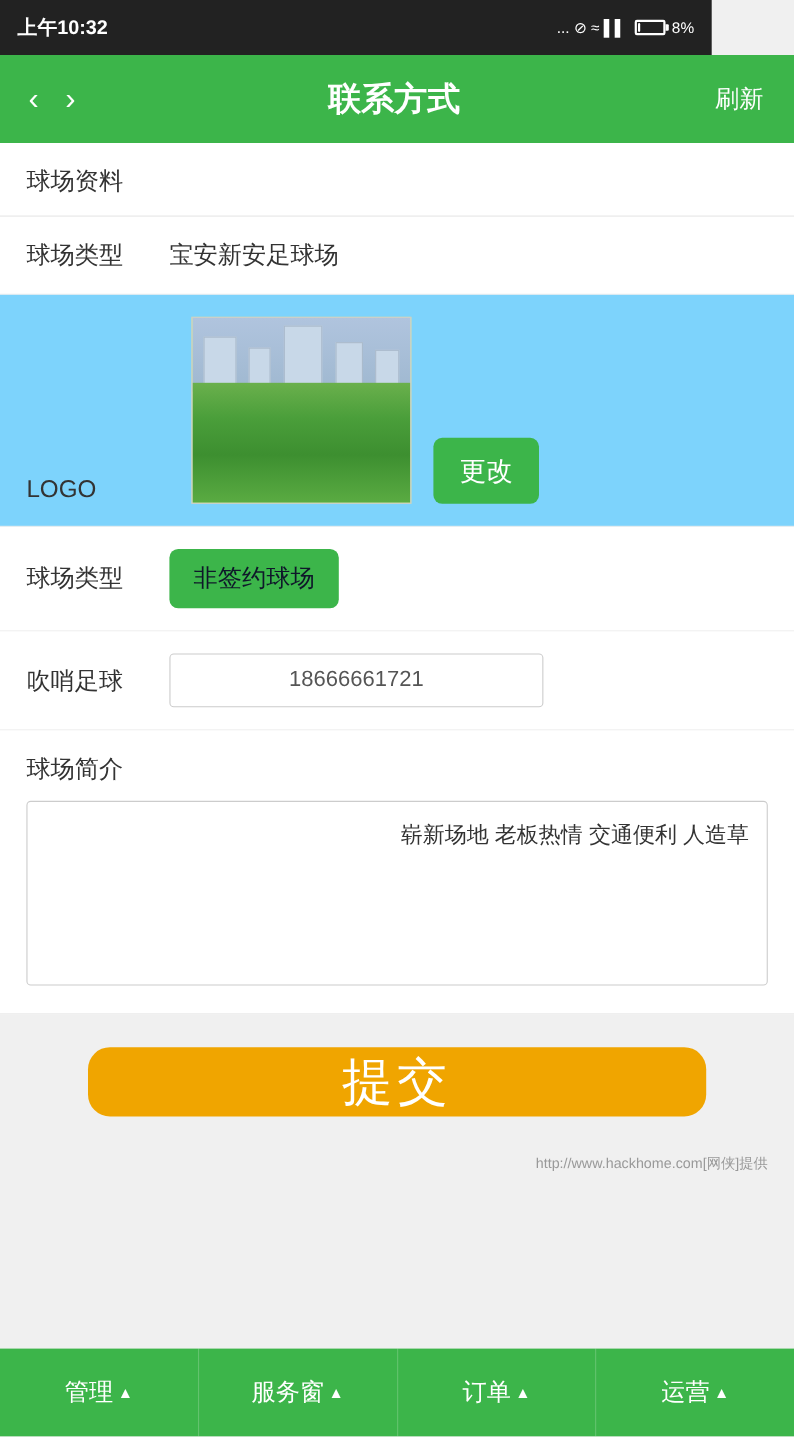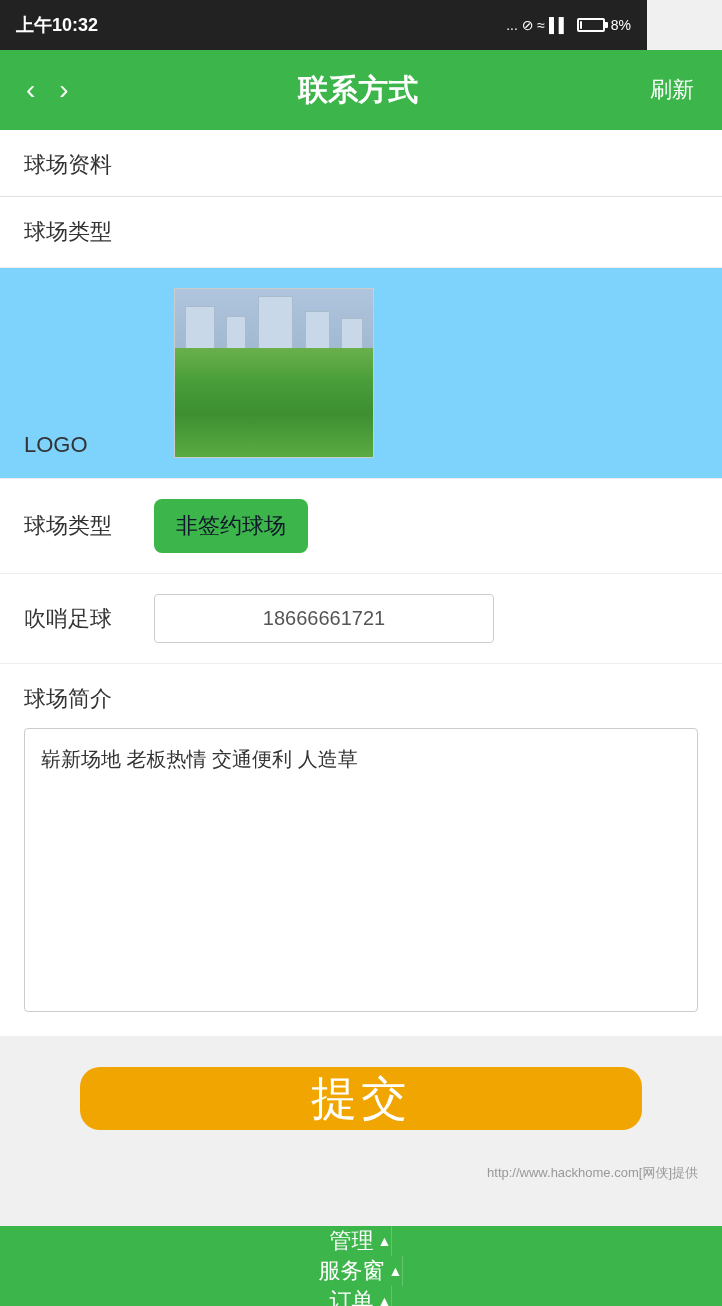--- a/index.html
+++ b/index.html
@@ -229,29 +229,30 @@
       padding: 20px 24px;
       border-bottom: 1px solid #eee;
     }
     .desc-label {
       font-size: 22px;
       color: #333;
       margin-bottom: 14px;
     }
     .desc-textarea {
       width: 100%;
-      height: 284px;
+      height: 168px;
       border: 1px solid #ccc;
       border-radius: 4px;
       padding: 14px 16px;
       font-size: 20px;
       color: #333;
       resize: none;
       font-family: inherit;
       line-height: 1.6;
+      text-align: right;
     }
 
     
     .submit-section {
       background: #f0f0f0;
       padding: 30px 80px;
     }
     .submit-btn {
       width: 100%;
       height: 63px;
@@ -276,21 +277,20 @@
 
     
     .bottom-nav {
       position: absolute;
       bottom: 0;
       width: 722px;
       height: 80px;
       background: #3cb54a;
       display: flex;
       align-items: center;
-      flex-direction: column;
     }
     .nav-item {
       flex: 1;
       display: flex;
       align-items: center;
       justify-content: center;
       color: white;
       font-size: 22px;
       cursor: pointer;
       height: 100%;
@@ -326,35 +326,37 @@
 </div>
 
 <div class="main-content">
 
   <div class="section-header">
     <span class="section-header-text">球场资料</span>
   </div>
 
   <div class="form-row">
     <span class="form-label">球场类型</span>
+    <span class="form-value">宝安新安足球场</span>
   </div>
 
   <div class="logo-row">
     <span class="logo-label">LOGO</span>
     <div class="logo-image-container">
       <div class="logo-image-buildings">
         <div class="building" style="width:30px;height:50px;"></div>
         <div class="building" style="width:20px;height:40px;"></div>
         <div class="building" style="width:35px;height:60px;"></div>
         <div class="building" style="width:25px;height:45px;"></div>
         <div class="building" style="width:22px;height:38px;"></div>
       </div>
       <div class="logo-fence"></div>
       <div class="logo-image-grass"></div>
     </div>
+    <button class="logo-change-btn">更改</button>
   </div>
 
   <div class="form-row">
     <span class="form-label">球场类型</span>
     <span class="field-type-badge">非签约球场</span>
   </div>
 
   <div class="form-row">
     <span class="form-label">吹哨足球</span>
     <input class="contact-input" type="text" value="18666661721" style="">

